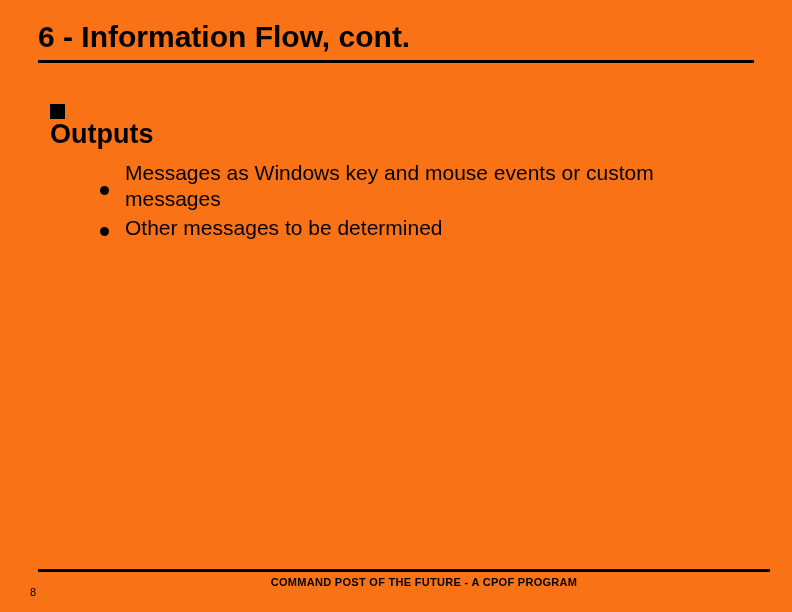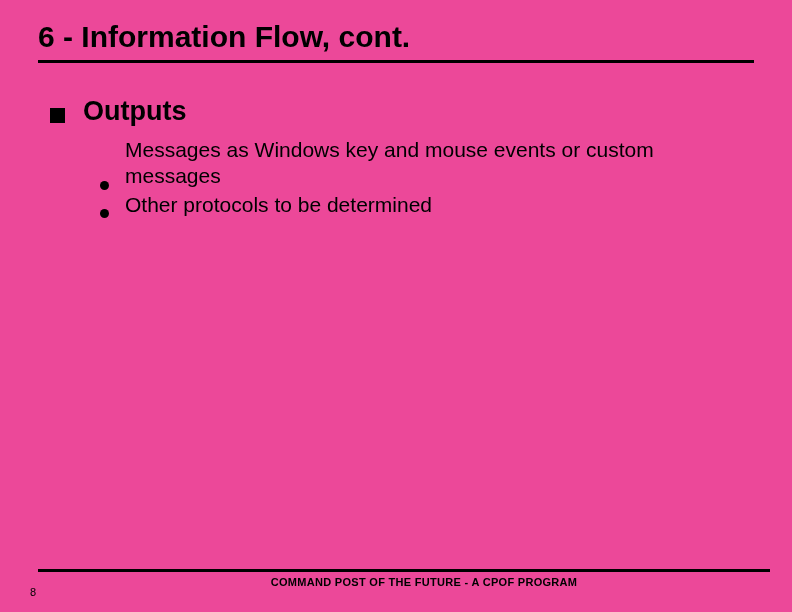--- a/index.html
+++ b/index.html
@@ -1,21 +1,21 @@
 <!DOCTYPE html>
 <html><head>
 <meta charset="utf-8">
 <style>
   * { margin: 0; padding: 0; box-sizing: border-box; }
   html, body { width: 792px; height: 612px; background: #fff; font-family: Arial, Helvetica, sans-serif; color: #000; }
   .slide {
     position: relative;
     width: 792px;
     height: 612px;
-    background: #ec4899;
+    background: #f97316;
   }
   .title-area {
     position: absolute;
     top: 20px;
     left: 38px;
     right: 38px;
   }
   .title {
     font-size: 30px;
     font-weight: bold;
@@ -27,38 +27,39 @@
     border-top: 3px solid #000;
   }
   .content {
     position: absolute;
     top: 96px;
     left: 50px;
     right: 50px;
   }
   .lvl1 {
     display: flex;
-    align-items: center;
+    align-items: flex-start;
     margin-bottom: 10px;
+    flex-direction: column;
   }
   .lvl1 .bullet-sq {
     width: 15px; height: 15px; background: #000; flex: 0 0 auto;
     margin-top: 8px; margin-right: 18px;
   }
   .lvl1 .text {
     font-size: 27px;
     font-weight: bold;
   }
   .lvl2-wrap {
     margin-left: 50px;
     margin-top: 6px;
   }
   .lvl2 {
     display: flex;
-    align-items: flex-end;
+    align-items: center;
     margin-bottom: 2px;
   }
   .lvl2 .bullet-dot {
     width: 9px; height: 9px; background: #000; border-radius: 50%; flex: 0 0 auto;
     margin-top: 8px; margin-right: 16px;
   }
   .lvl2 .text {
     font-size: 21px;
     font-weight: normal;
     line-height: 1.25;
@@ -117,21 +118,21 @@
       <div class="bullet-sq"></div>
       <div class="text">Outputs</div>
     </div>
     <div class="lvl2-wrap">
       <div class="lvl2">
         <div class="bullet-dot"></div>
         <div class="text">Messages as Windows key and mouse events or custom messages</div>
       </div>
       <div class="lvl2">
         <div class="bullet-dot"></div>
-        <div class="text">Other protocols to be determined</div>
+        <div class="text">Other messages to be determined</div>
       </div>
     </div>
   </div>
 
   <div class="footer">
     <hr class="footer-rule">
     <div class="footer-row">
       <div class="page-num">8</div>
       <div class="footer-text">COMMAND POST OF THE FUTURE - A CPOF PROGRAM</div>
     </div>

